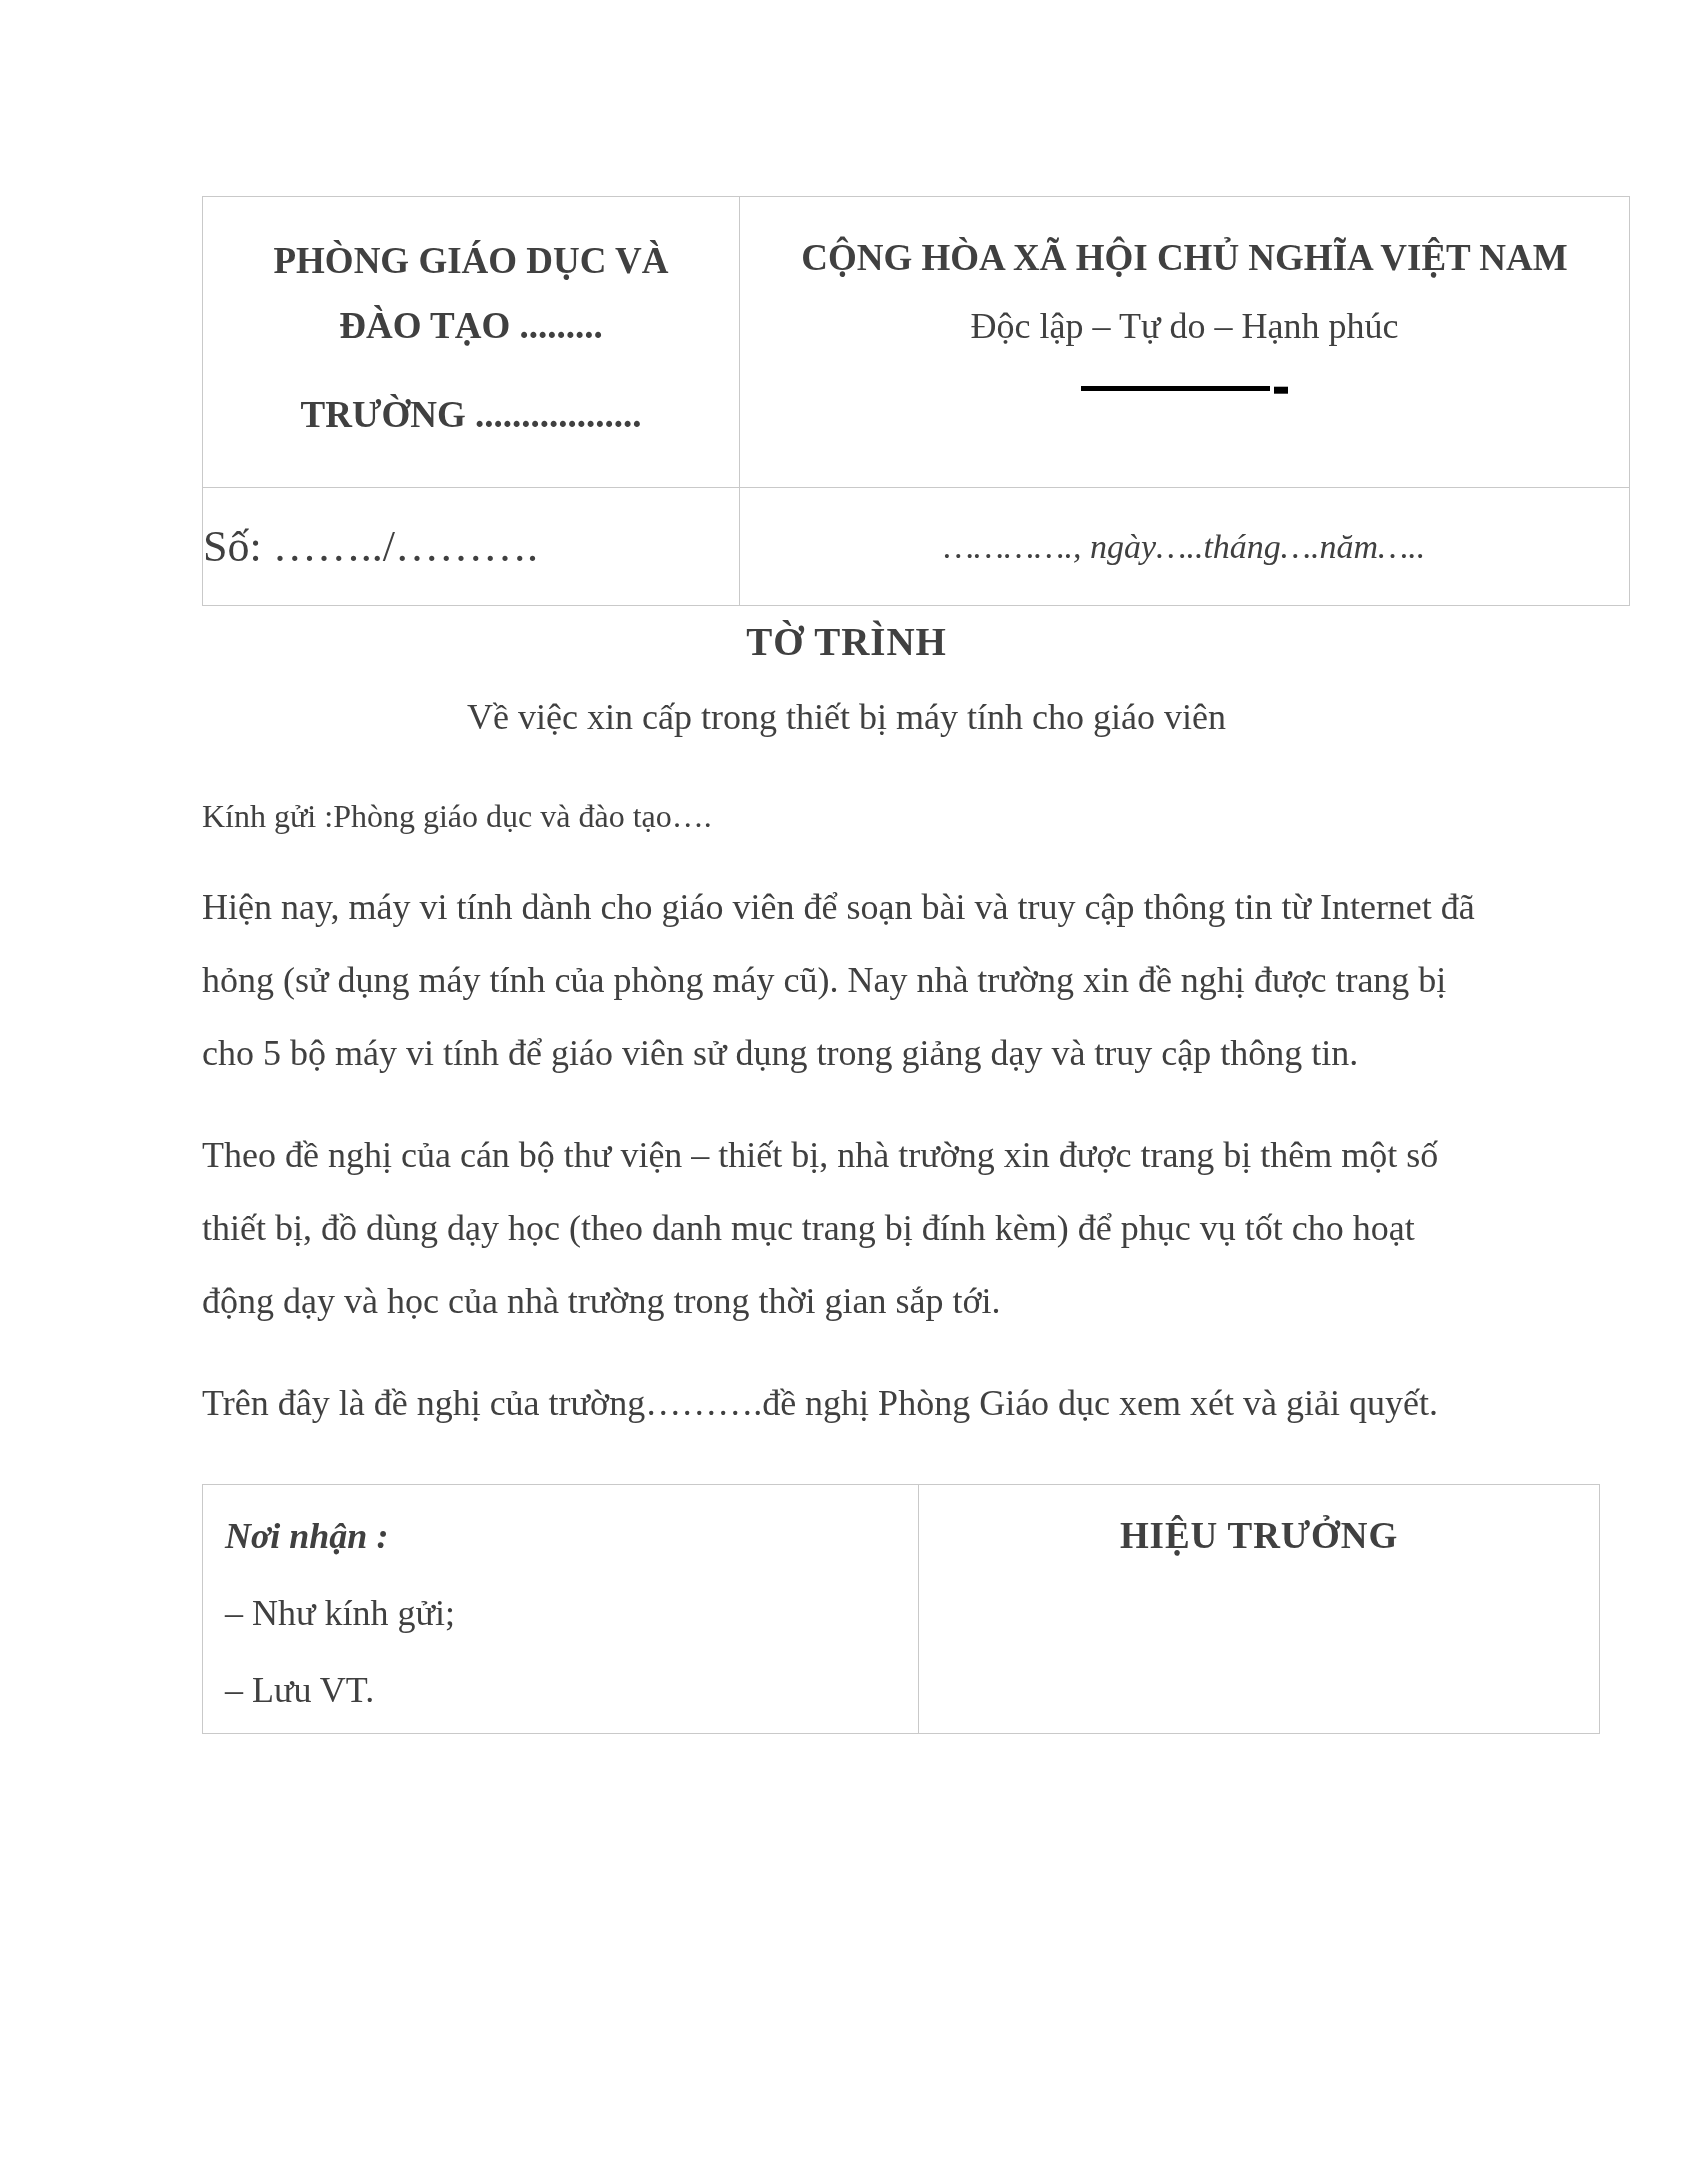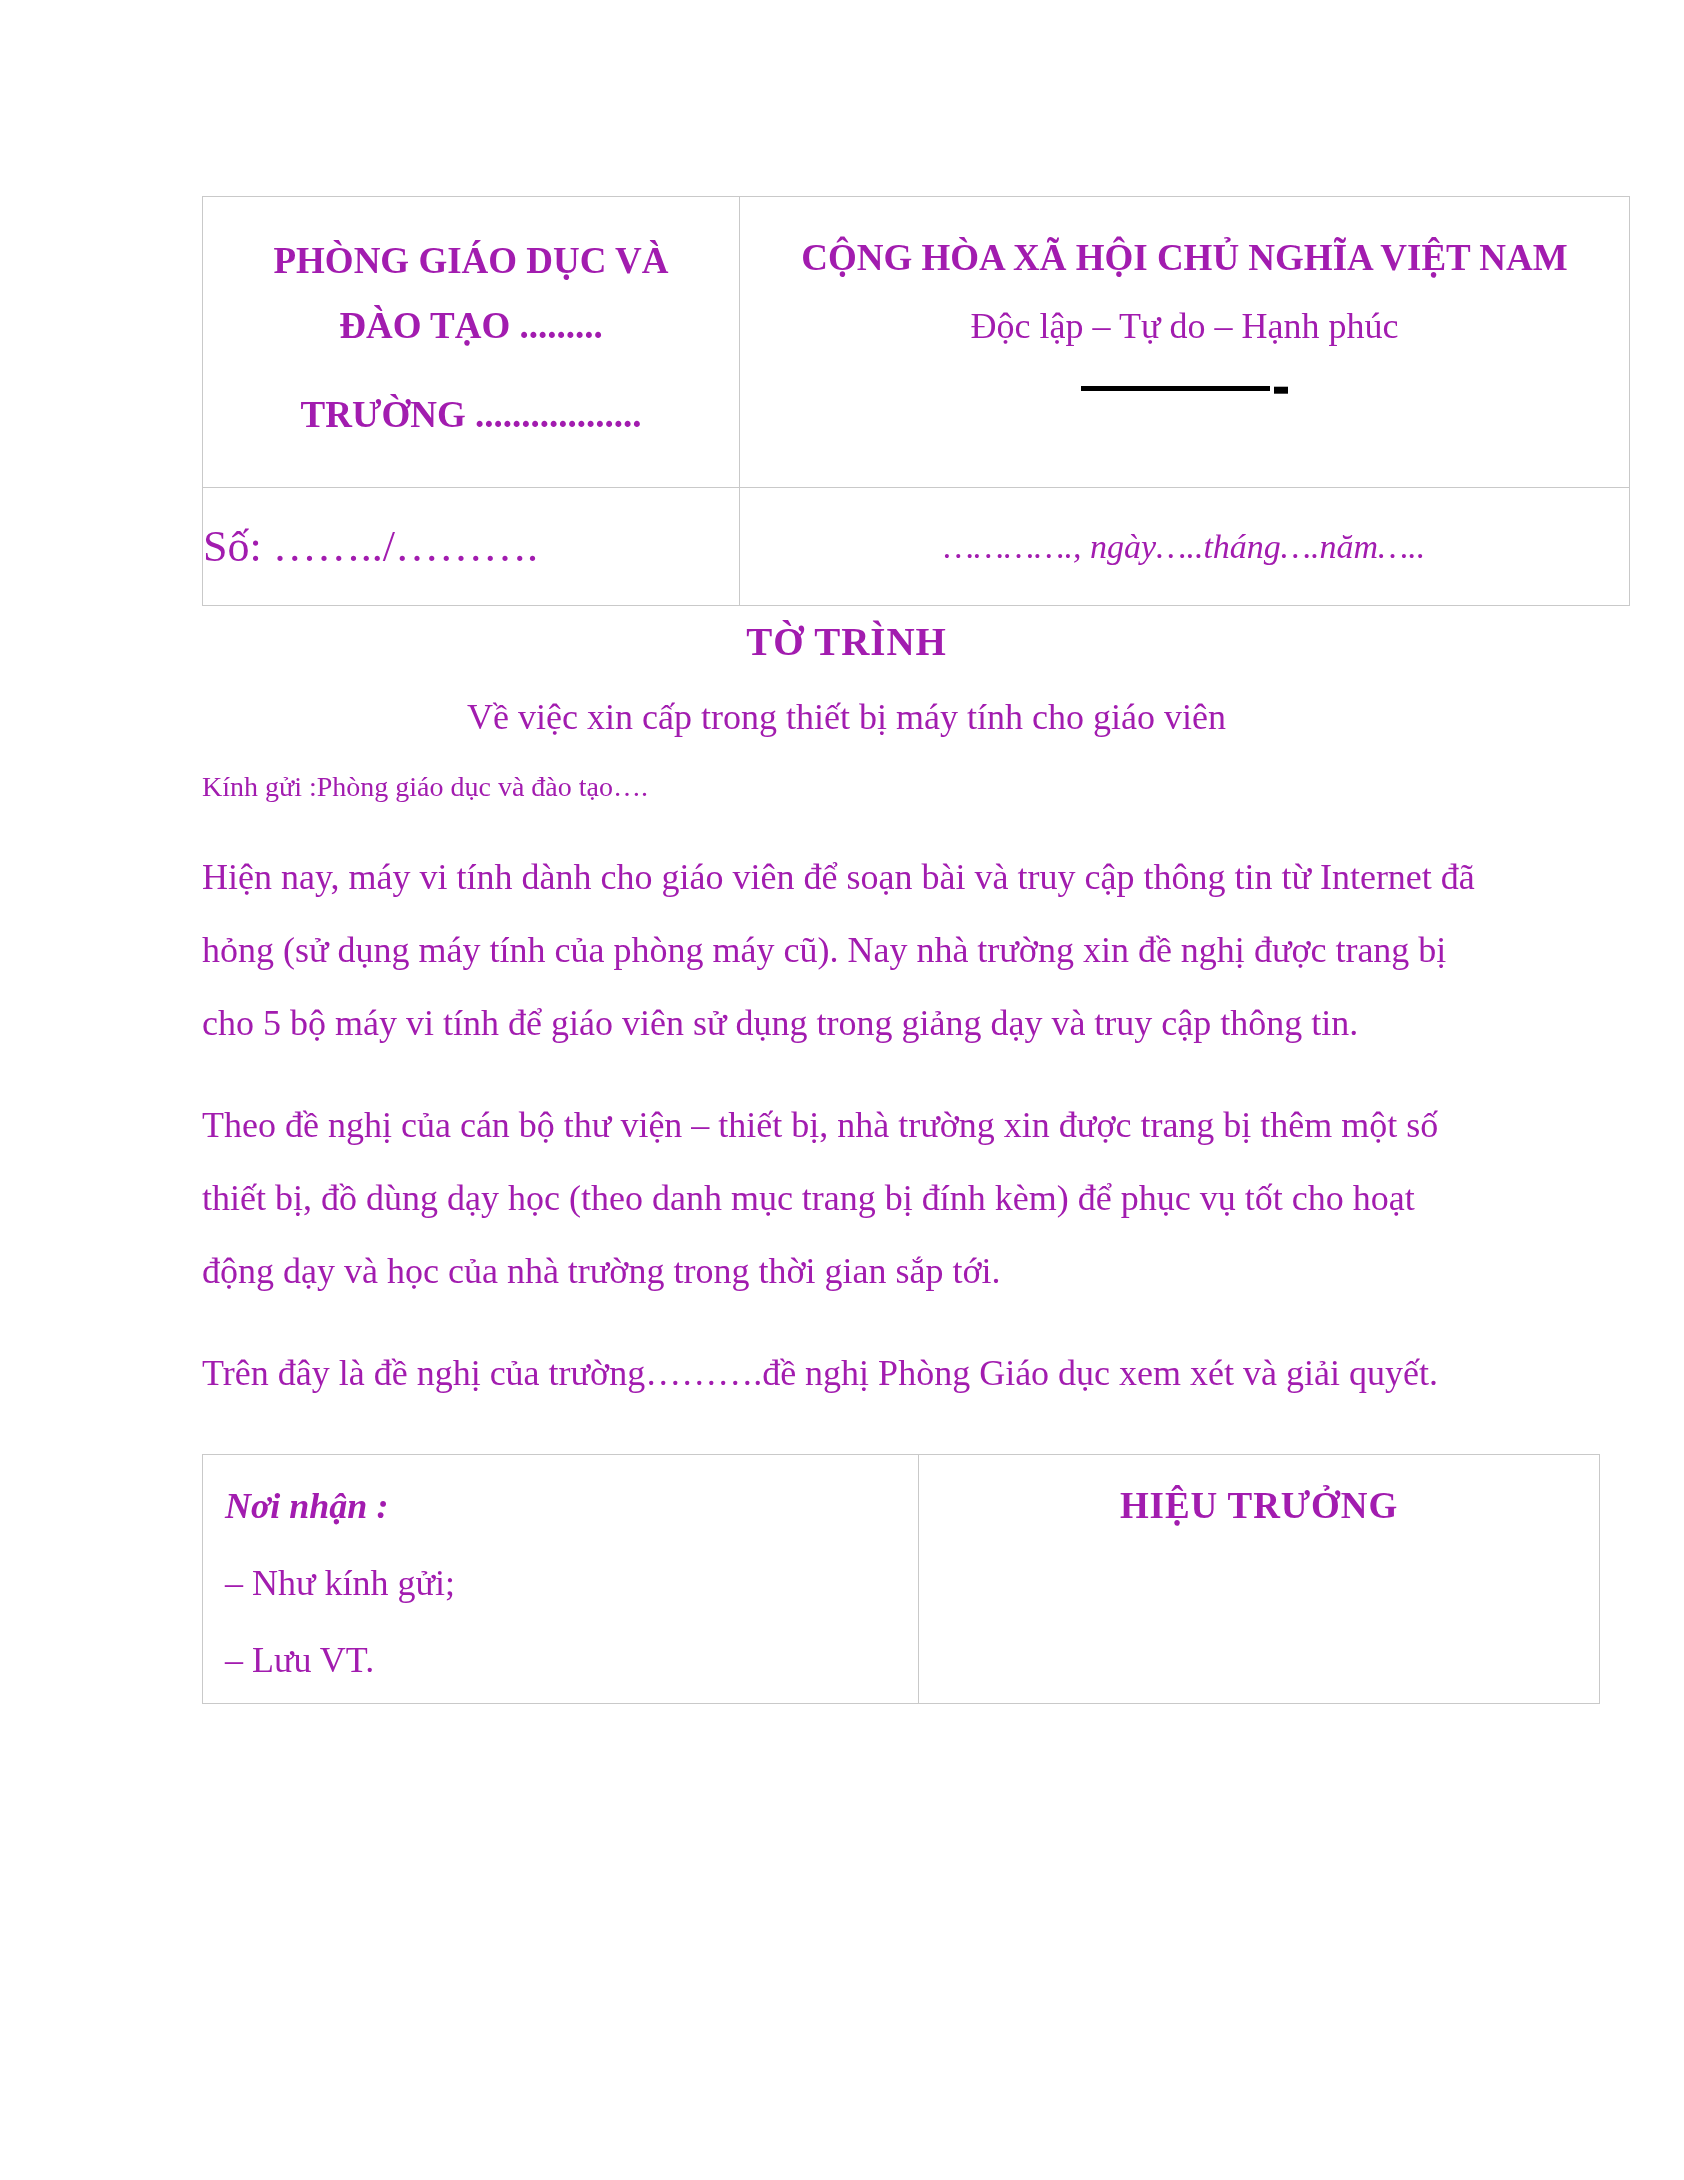--- a/index.html
+++ b/index.html
@@ -1,21 +1,21 @@
 <!DOCTYPE html>
 <html style="font-size:13.6px"><head>
 <meta charset="utf-8">
 <style>
   html, body { margin: 0; padding: 0; background: #ffffff; }
   .sheet {
     position: relative;
     width: 1685px;
     height: 2043px;
     background: #ffffff;
-    color: #a21caf;
+    color: #404040;
     font-family: "Liberation Serif", "DejaVu Serif", serif;
     overflow: hidden;
   }
   .content {
     position: absolute;
     left: 202px;
     top: 196px;
     width: 1289px;
   }
 
@@ -89,22 +89,22 @@
     line-height: 51px;
     letter-spacing: 0.9px;
   }
   .doc-subtitle {
     margin-top: 25.6px;
     text-align: center;
     font-size: 36px;
     line-height: 48px;
   }
   .salutation {
-    margin-top: 20px;
-    font-size: 28px;
+    margin-top: 50px;
+    font-size: 32px;
     line-height: 51px;
   }
   .para {
     margin-top: 29px;
     font-size: 36px;
     line-height: 73px;
     text-align: left;
   }
 
   

